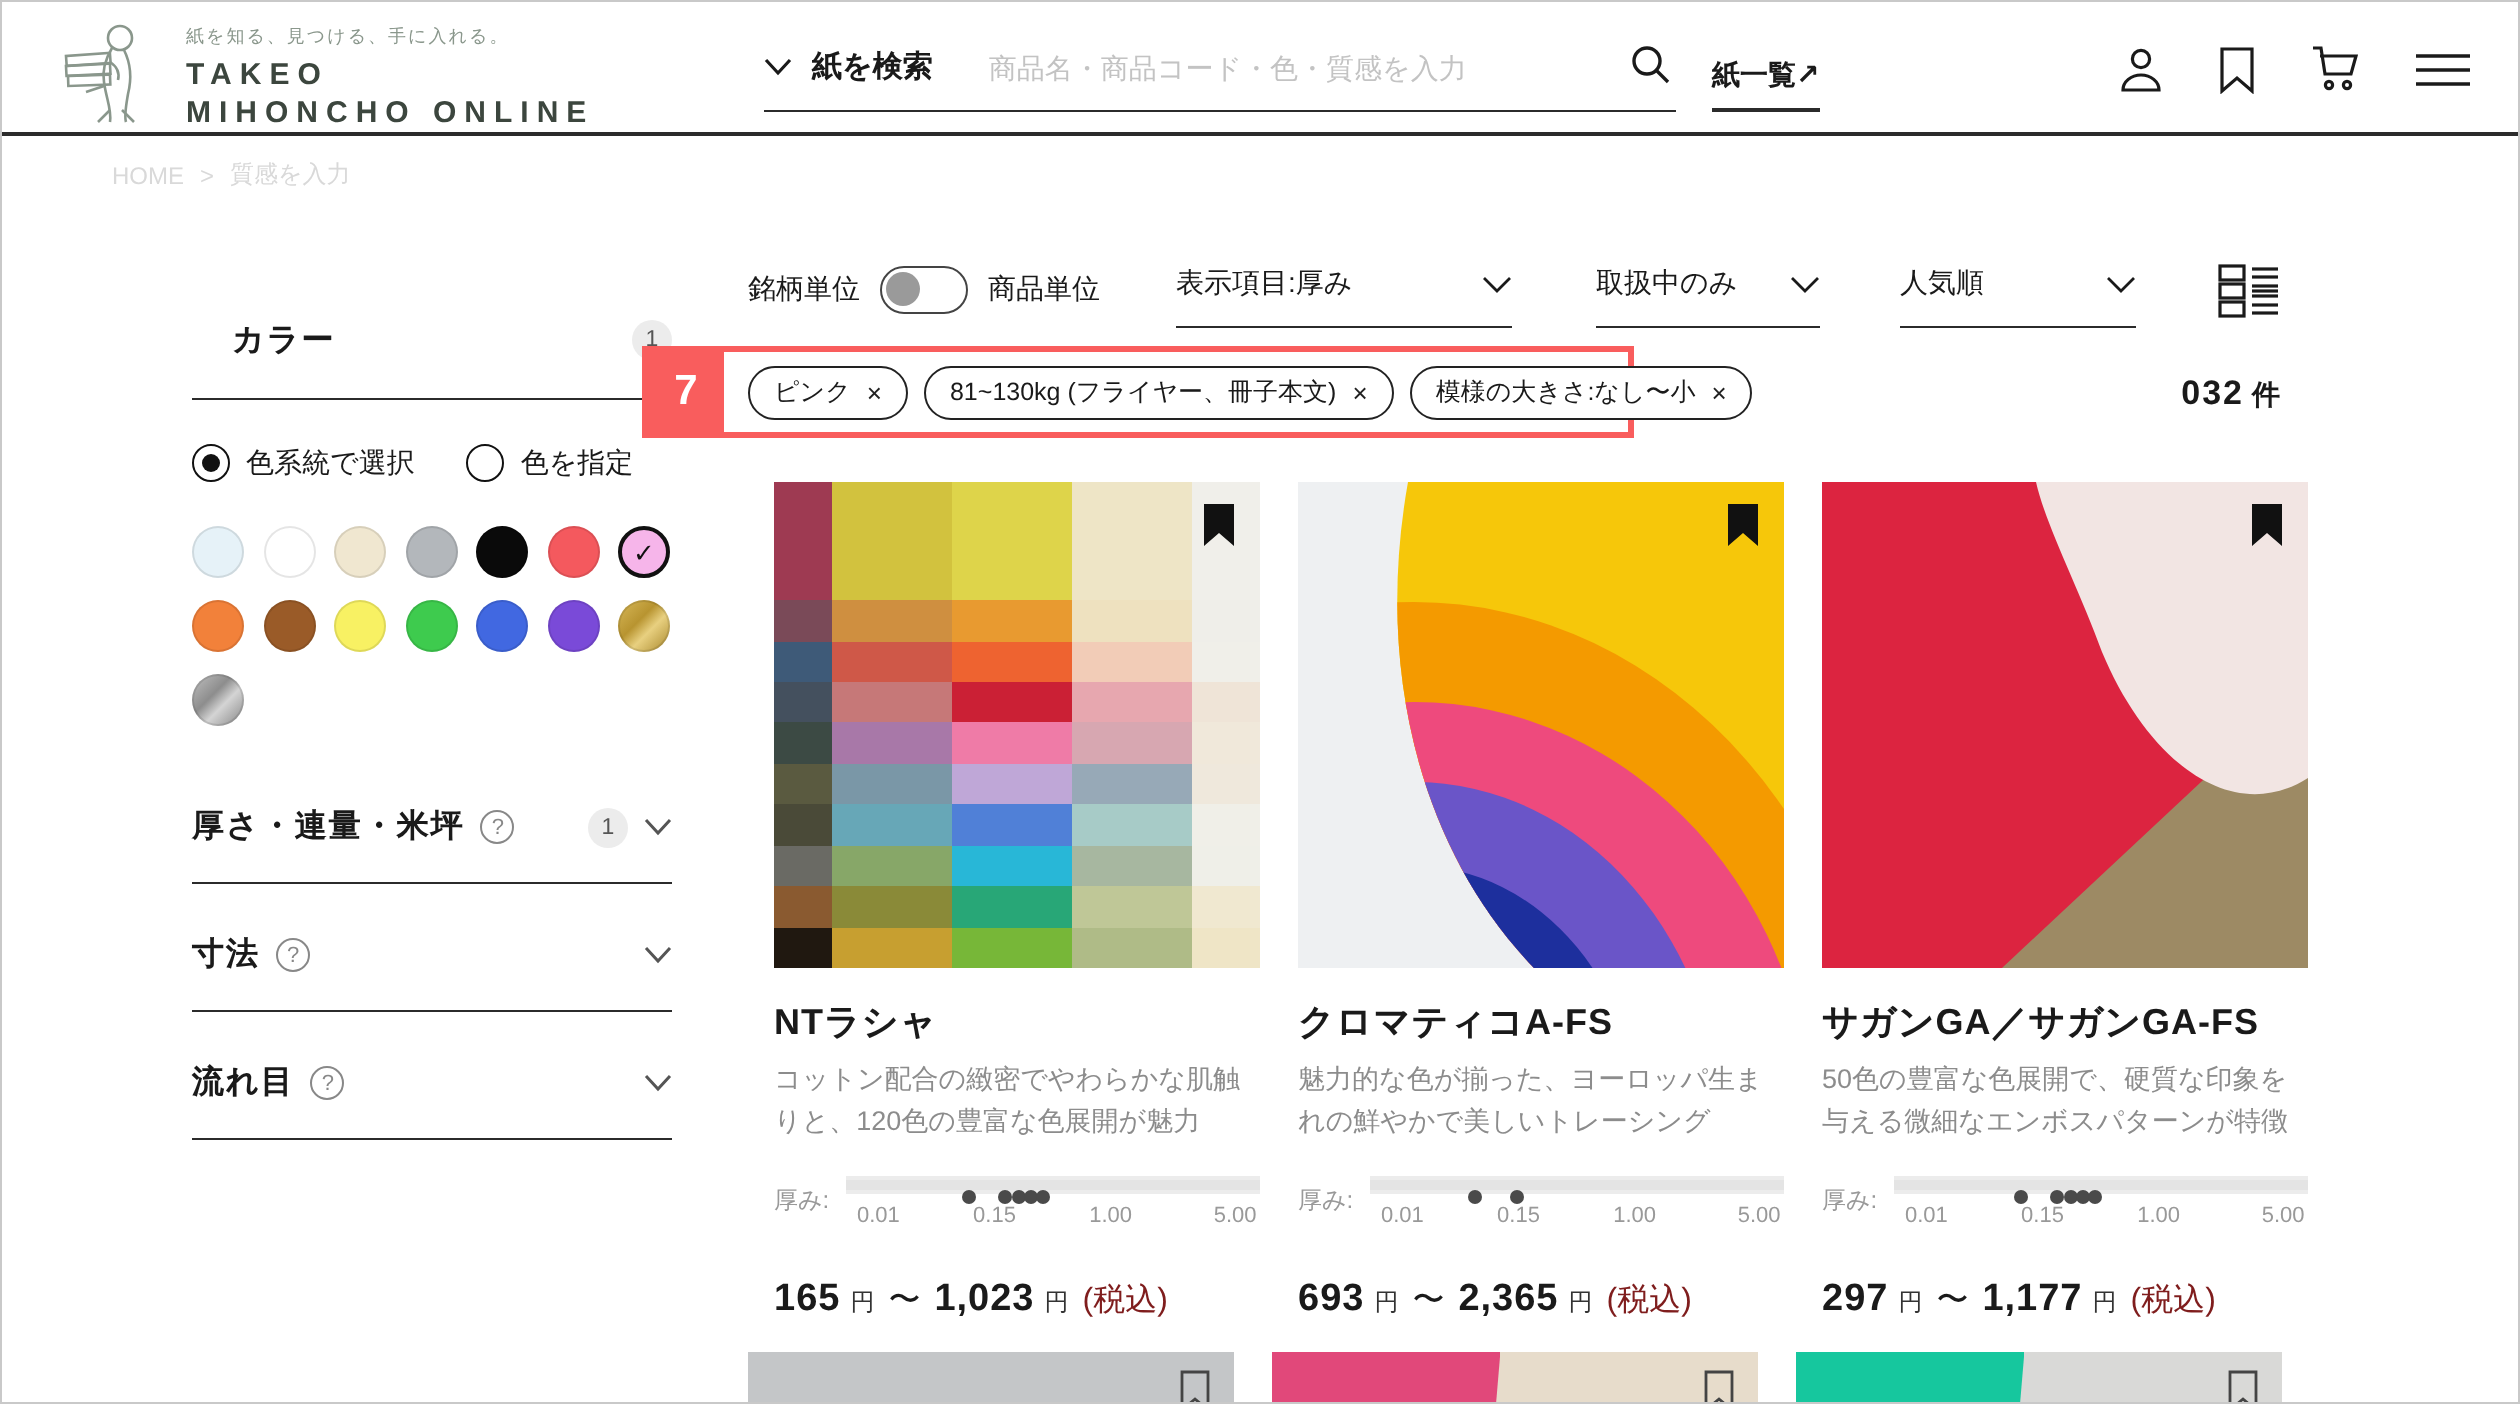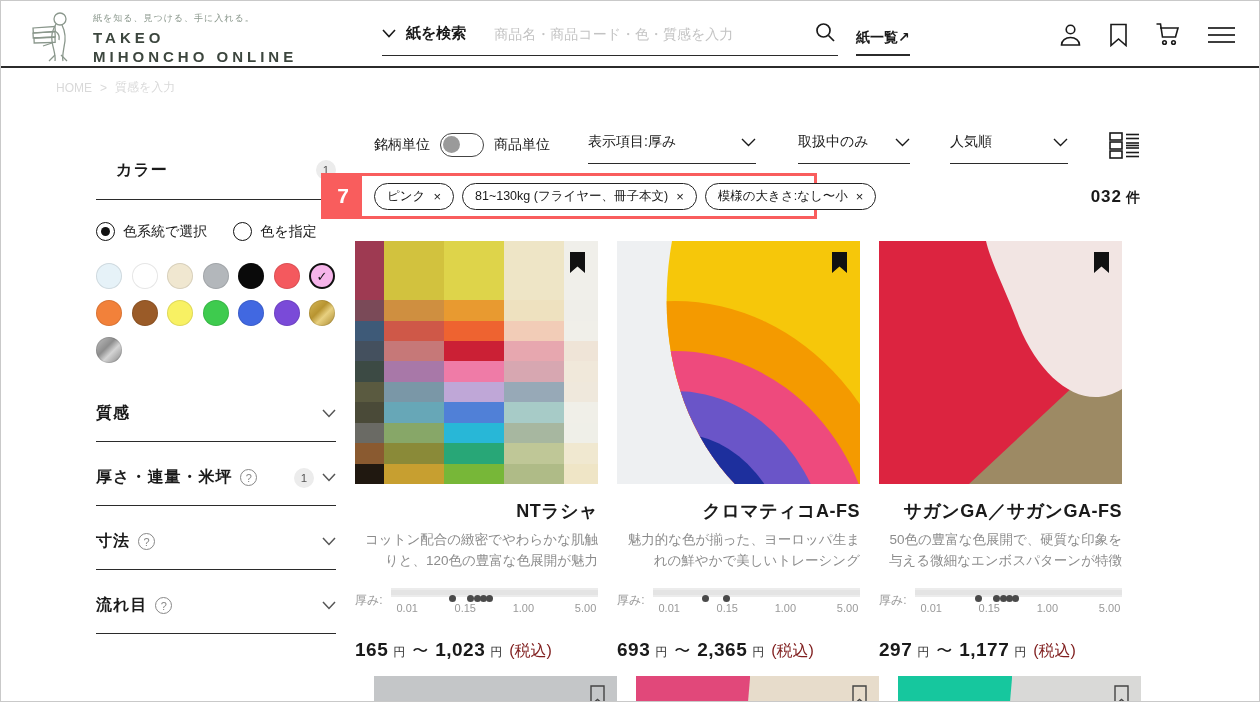--- a/index.html
+++ b/index.html
@@ -94,21 +94,21 @@
                     border:3px solid #f95d5d; display:flex; align-items:stretch; z-index:20; }
   .annotation-number { width:38px; background:#f95d5d; color:#fff; font-size:21px; font-weight:bold;
                        display:flex; align-items:center; justify-content:center; flex:none; }
   .filter-tags { display:flex; align-items:center; gap:8px; padding-left:12px; }
   .tag-pill { display:inline-flex; align-items:center; gap:8px; height:27px; padding:0 12px;
               border:1.3px solid #222; border-radius:14px; font-size:12.5px; white-space:nowrap;
               background:#fff; cursor:pointer; }
   .tag-close { font-size:13px; color:#222; }
 
   
-  .products { position:absolute; left:354px; top:240px; display:flex; gap:19px;text-align:right; }
+  .products { position:absolute; left:386px; top:240px; display:flex; gap:19px; }
   .card { width:243px; }
   .card-img { position:relative; width:243px; height:243px; overflow:hidden; cursor:pointer; }
   .bookmark-abs { position:absolute; top:10px; right:12px; line-height:0; background:none;
                   border:none; cursor:pointer; padding:0; }
   .swgrid { position:absolute; inset:0; display:flex; flex-direction:column; }
   .swgrid-row { display:flex; flex:1; }
   .swgrid-row:first-child { flex:2.9; }
   .swgrid-cell { flex:2; }
   .swgrid-cell:first-child { flex:0.95; }
   .swgrid-cell:last-child { flex:1.15; }
@@ -249,27 +249,20 @@
       <div class="swatch" style="background: rgb(154, 91, 40);"></div>
       <div class="swatch" style="background: rgb(248, 241, 99);"></div>
       <div class="swatch" style="background: rgb(62, 203, 78);"></div>
       <div class="swatch" style="background: rgb(65, 104, 225);"></div>
       <div class="swatch" style="background: rgb(122, 74, 216);"></div>
       <div class="swatch" style="background: linear-gradient(135deg, rgb(216, 185, 90) 0%, rgb(184, 148, 48) 40%, rgb(232, 208, 128) 60%, rgb(168, 134, 42) 100%);"></div>
       <div class="swatch" style="background: linear-gradient(135deg, rgb(194, 194, 194) 0%, rgb(141, 141, 141) 40%, rgb(212, 212, 212) 60%, rgb(131, 131, 131) 100%);"></div>
     </div>
 
     <div class="filter-sections">
-      <div class="filter-sec">
-        <span class="side-sec-title">質感</span>
-        <span class="spacer"></span>
-        <svg width="14" height="9" viewBox="0 0 14 9" fill="none" stroke="#555" stroke-width="1.5">
-            <polyline points="1,1 7,7.5 13,1"></polyline>
-          </svg>
-      </div>
       <div class="filter-sec">
         <span class="side-sec-title">厚さ・連量・米坪</span>
         <span class="help-circle">?</span>
         <span class="spacer"></span>
         <span class="count-badge">1</span>
         <svg width="14" height="9" viewBox="0 0 14 9" fill="none" stroke="#555" stroke-width="1.5">
             <polyline points="1,1 7,7.5 13,1"></polyline>
           </svg>
       </div>
       <div class="filter-sec">

